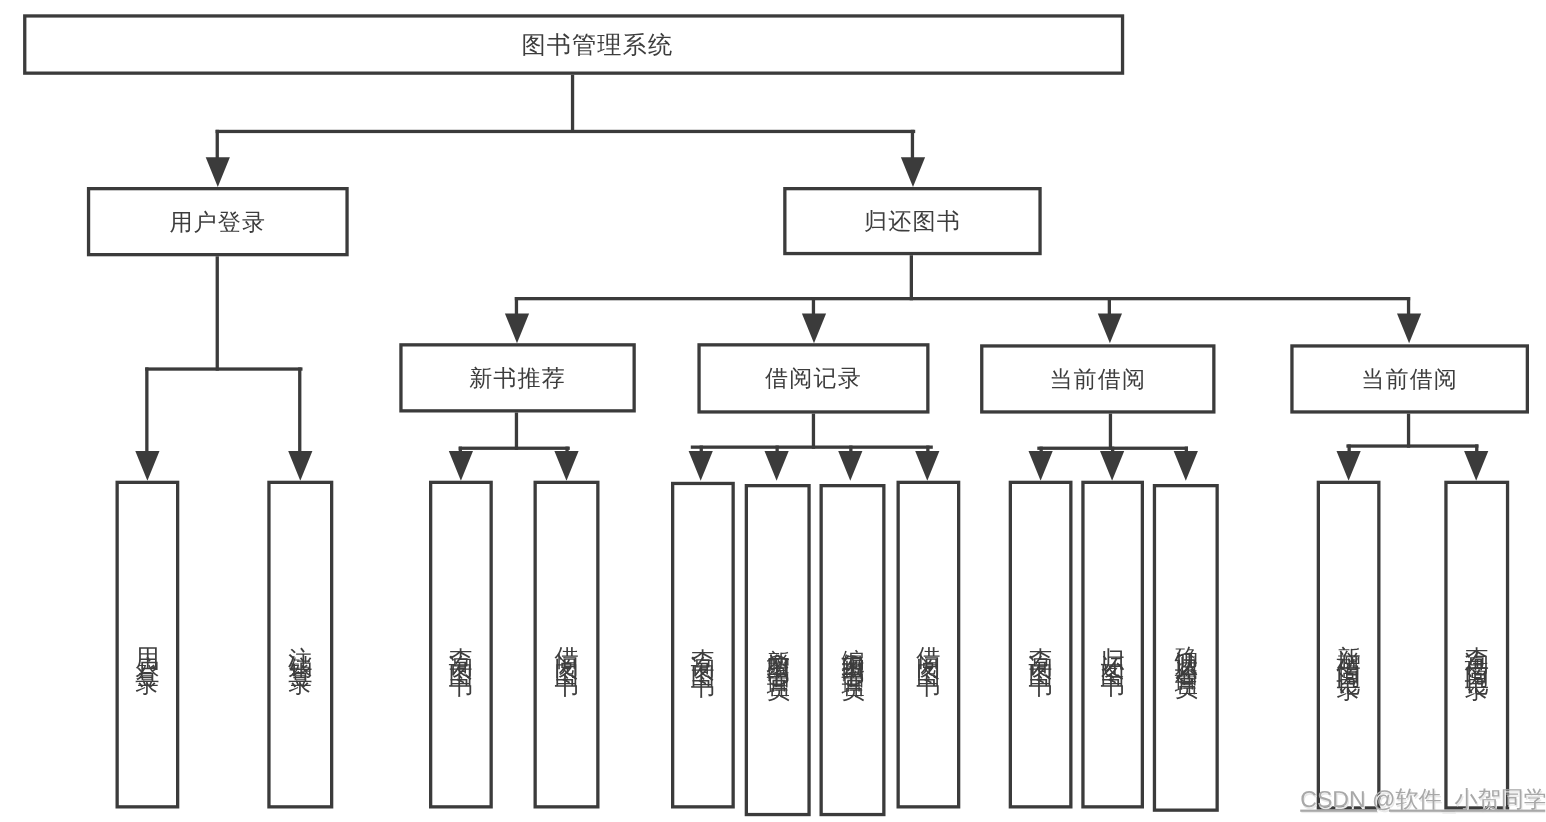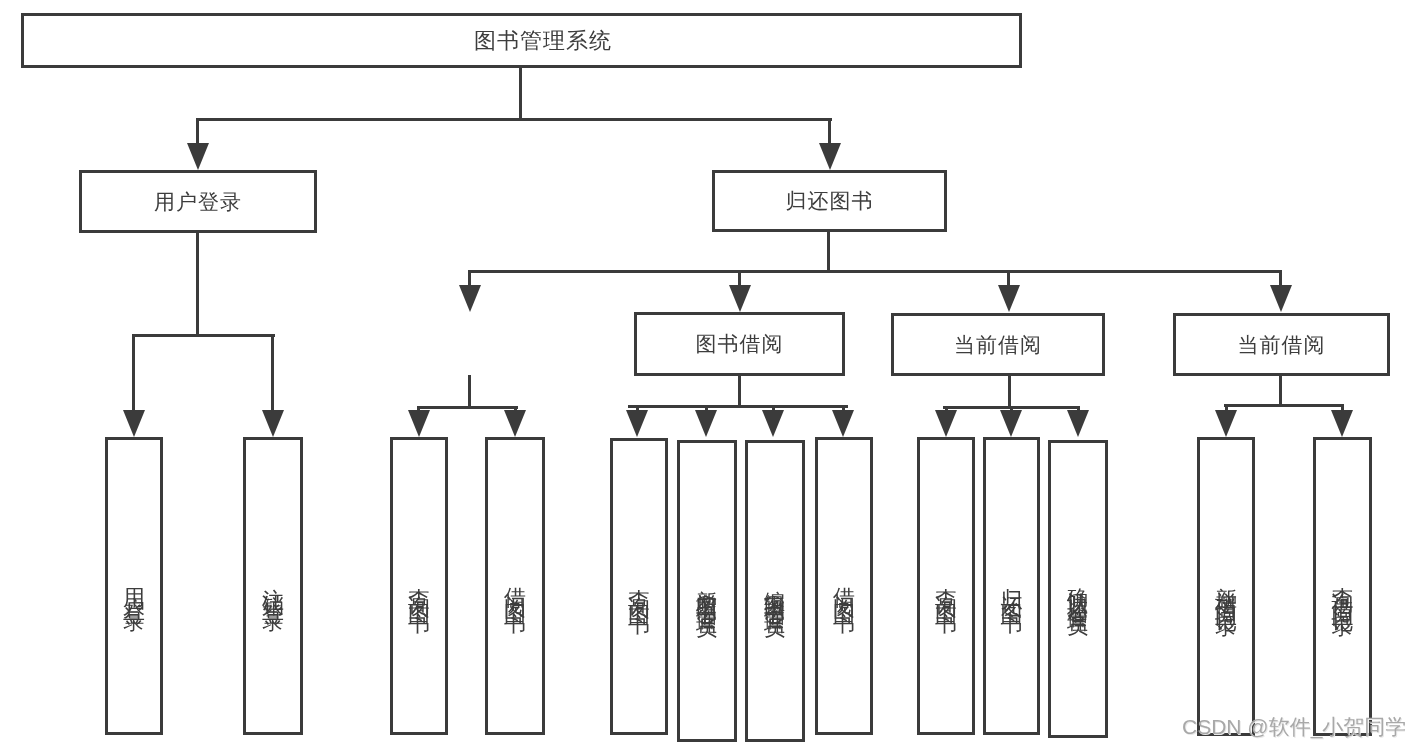--- a/index.html
+++ b/index.html
@@ -28,20 +28,21 @@
   .h { position:absolute; height:3px; background:#3b3b3b; }
   .ah {
     position:absolute; width:0; height:0;
     border-left:11px solid transparent; border-right:11px solid transparent;
     border-top:27px solid #3b3b3b;
   }
   .watermark {
     position:absolute; left:1182px; top:713px;
     font-size:21px; color:#a8a8a8; white-space:nowrap;
     text-shadow:1px 1px 0 #e8e8e8;
+    text-decoration:underline;
   }
 </style>
 </head>
 <body>
 
 <div class="canvas">
 
   <div class="node root" style="left:21px;top:13px;width:1001px;height:55px">
     <span>图书管理系统</span>
   </div>
@@ -71,22 +72,25 @@
   <div class="h" style="left:468px;top:270px;width:814px"></div>
   <div class="v" style="left:468px;top:270px;height:17px"></div>
   <div class="ah" style="left:459px;top:285px"></div>
   <div class="v" style="left:738px;top:270px;height:17px"></div>
   <div class="ah" style="left:729px;top:285px"></div>
   <div class="v" style="left:1007px;top:270px;height:17px"></div>
   <div class="ah" style="left:998px;top:285px"></div>
   <div class="v" style="left:1279px;top:270px;height:17px"></div>
   <div class="ah" style="left:1270px;top:285px"></div>
 
+  <div class="node" style="left:363px;top:312px;width:215px;height:63px">
+    <span>新书推荐</span>
+  </div>
   <div class="node" style="left:634px;top:312px;width:211px;height:64px">
-    <span>图书借阅</span>
+    <span>借阅记录</span>
   </div>
   <div class="node" style="left:891px;top:313px;width:214px;height:63px">
     <span>当前借阅</span>
   </div>
   <div class="node" style="left:1173px;top:313px;width:217px;height:63px">
     <span>当前借阅</span>
   </div>
 
   <div class="v" style="left:468px;top:375px;height:34px"></div>
   <div class="h" style="left:417px;top:406px;width:101px"></div>

